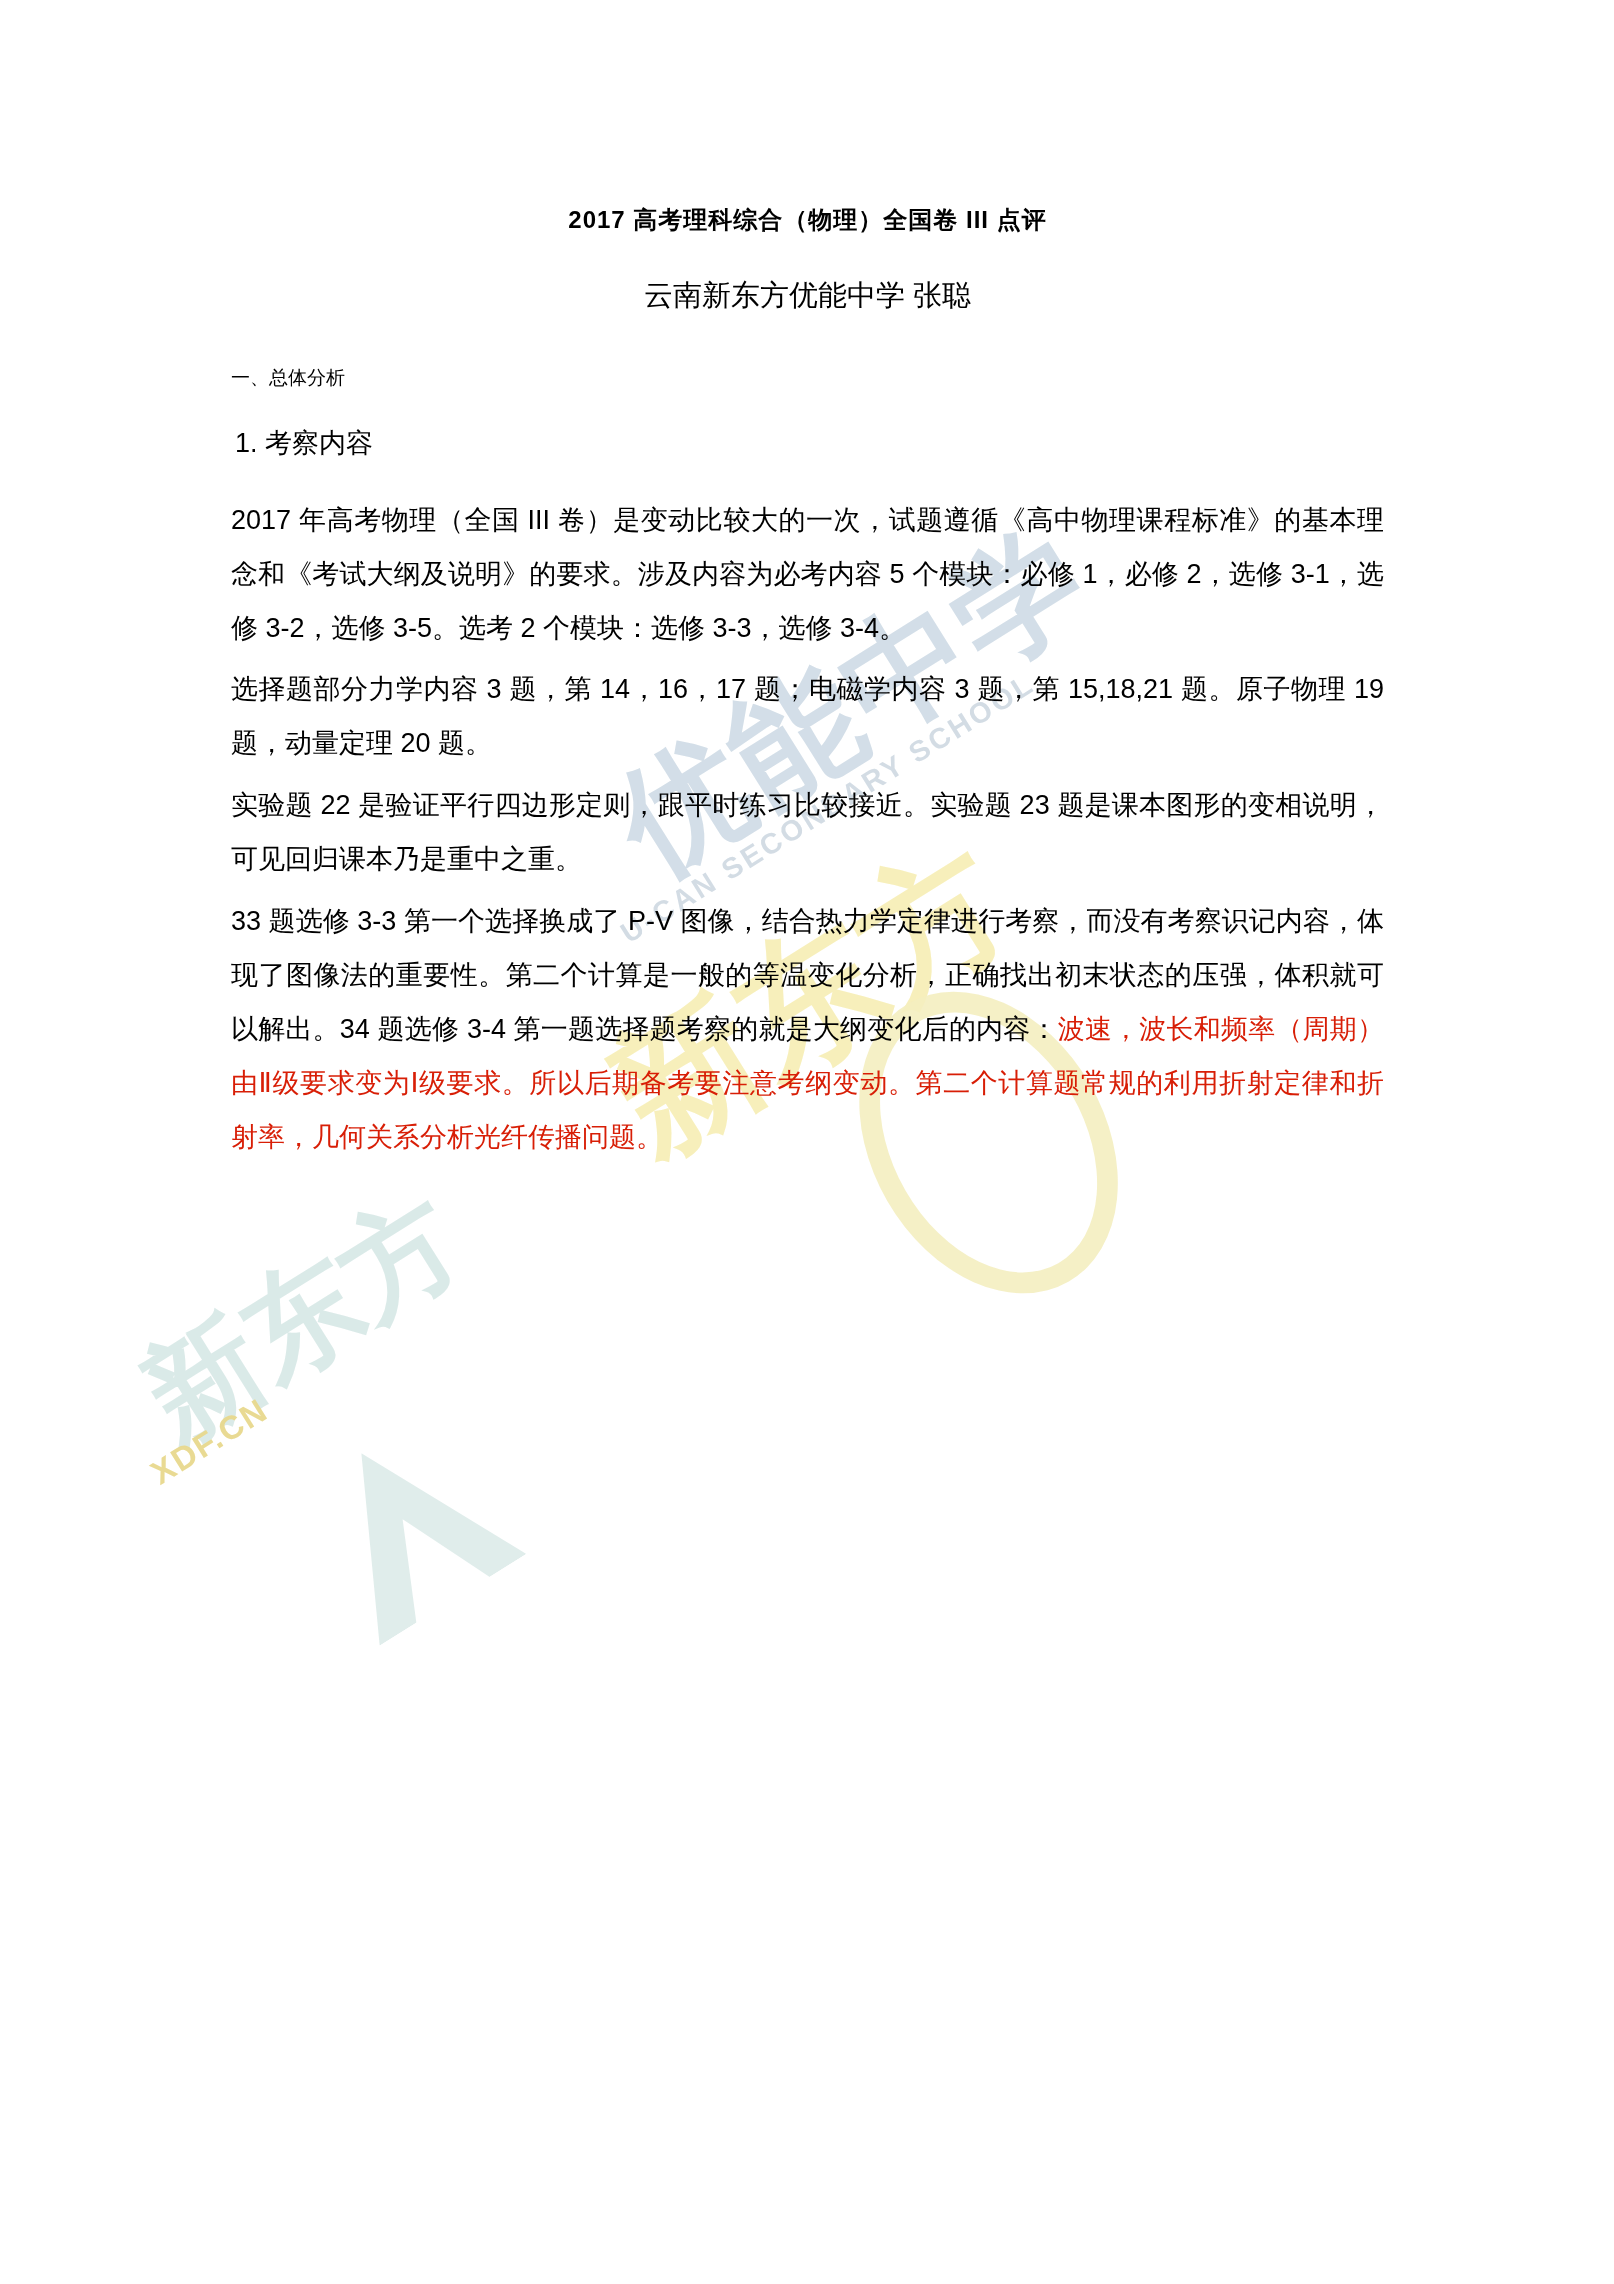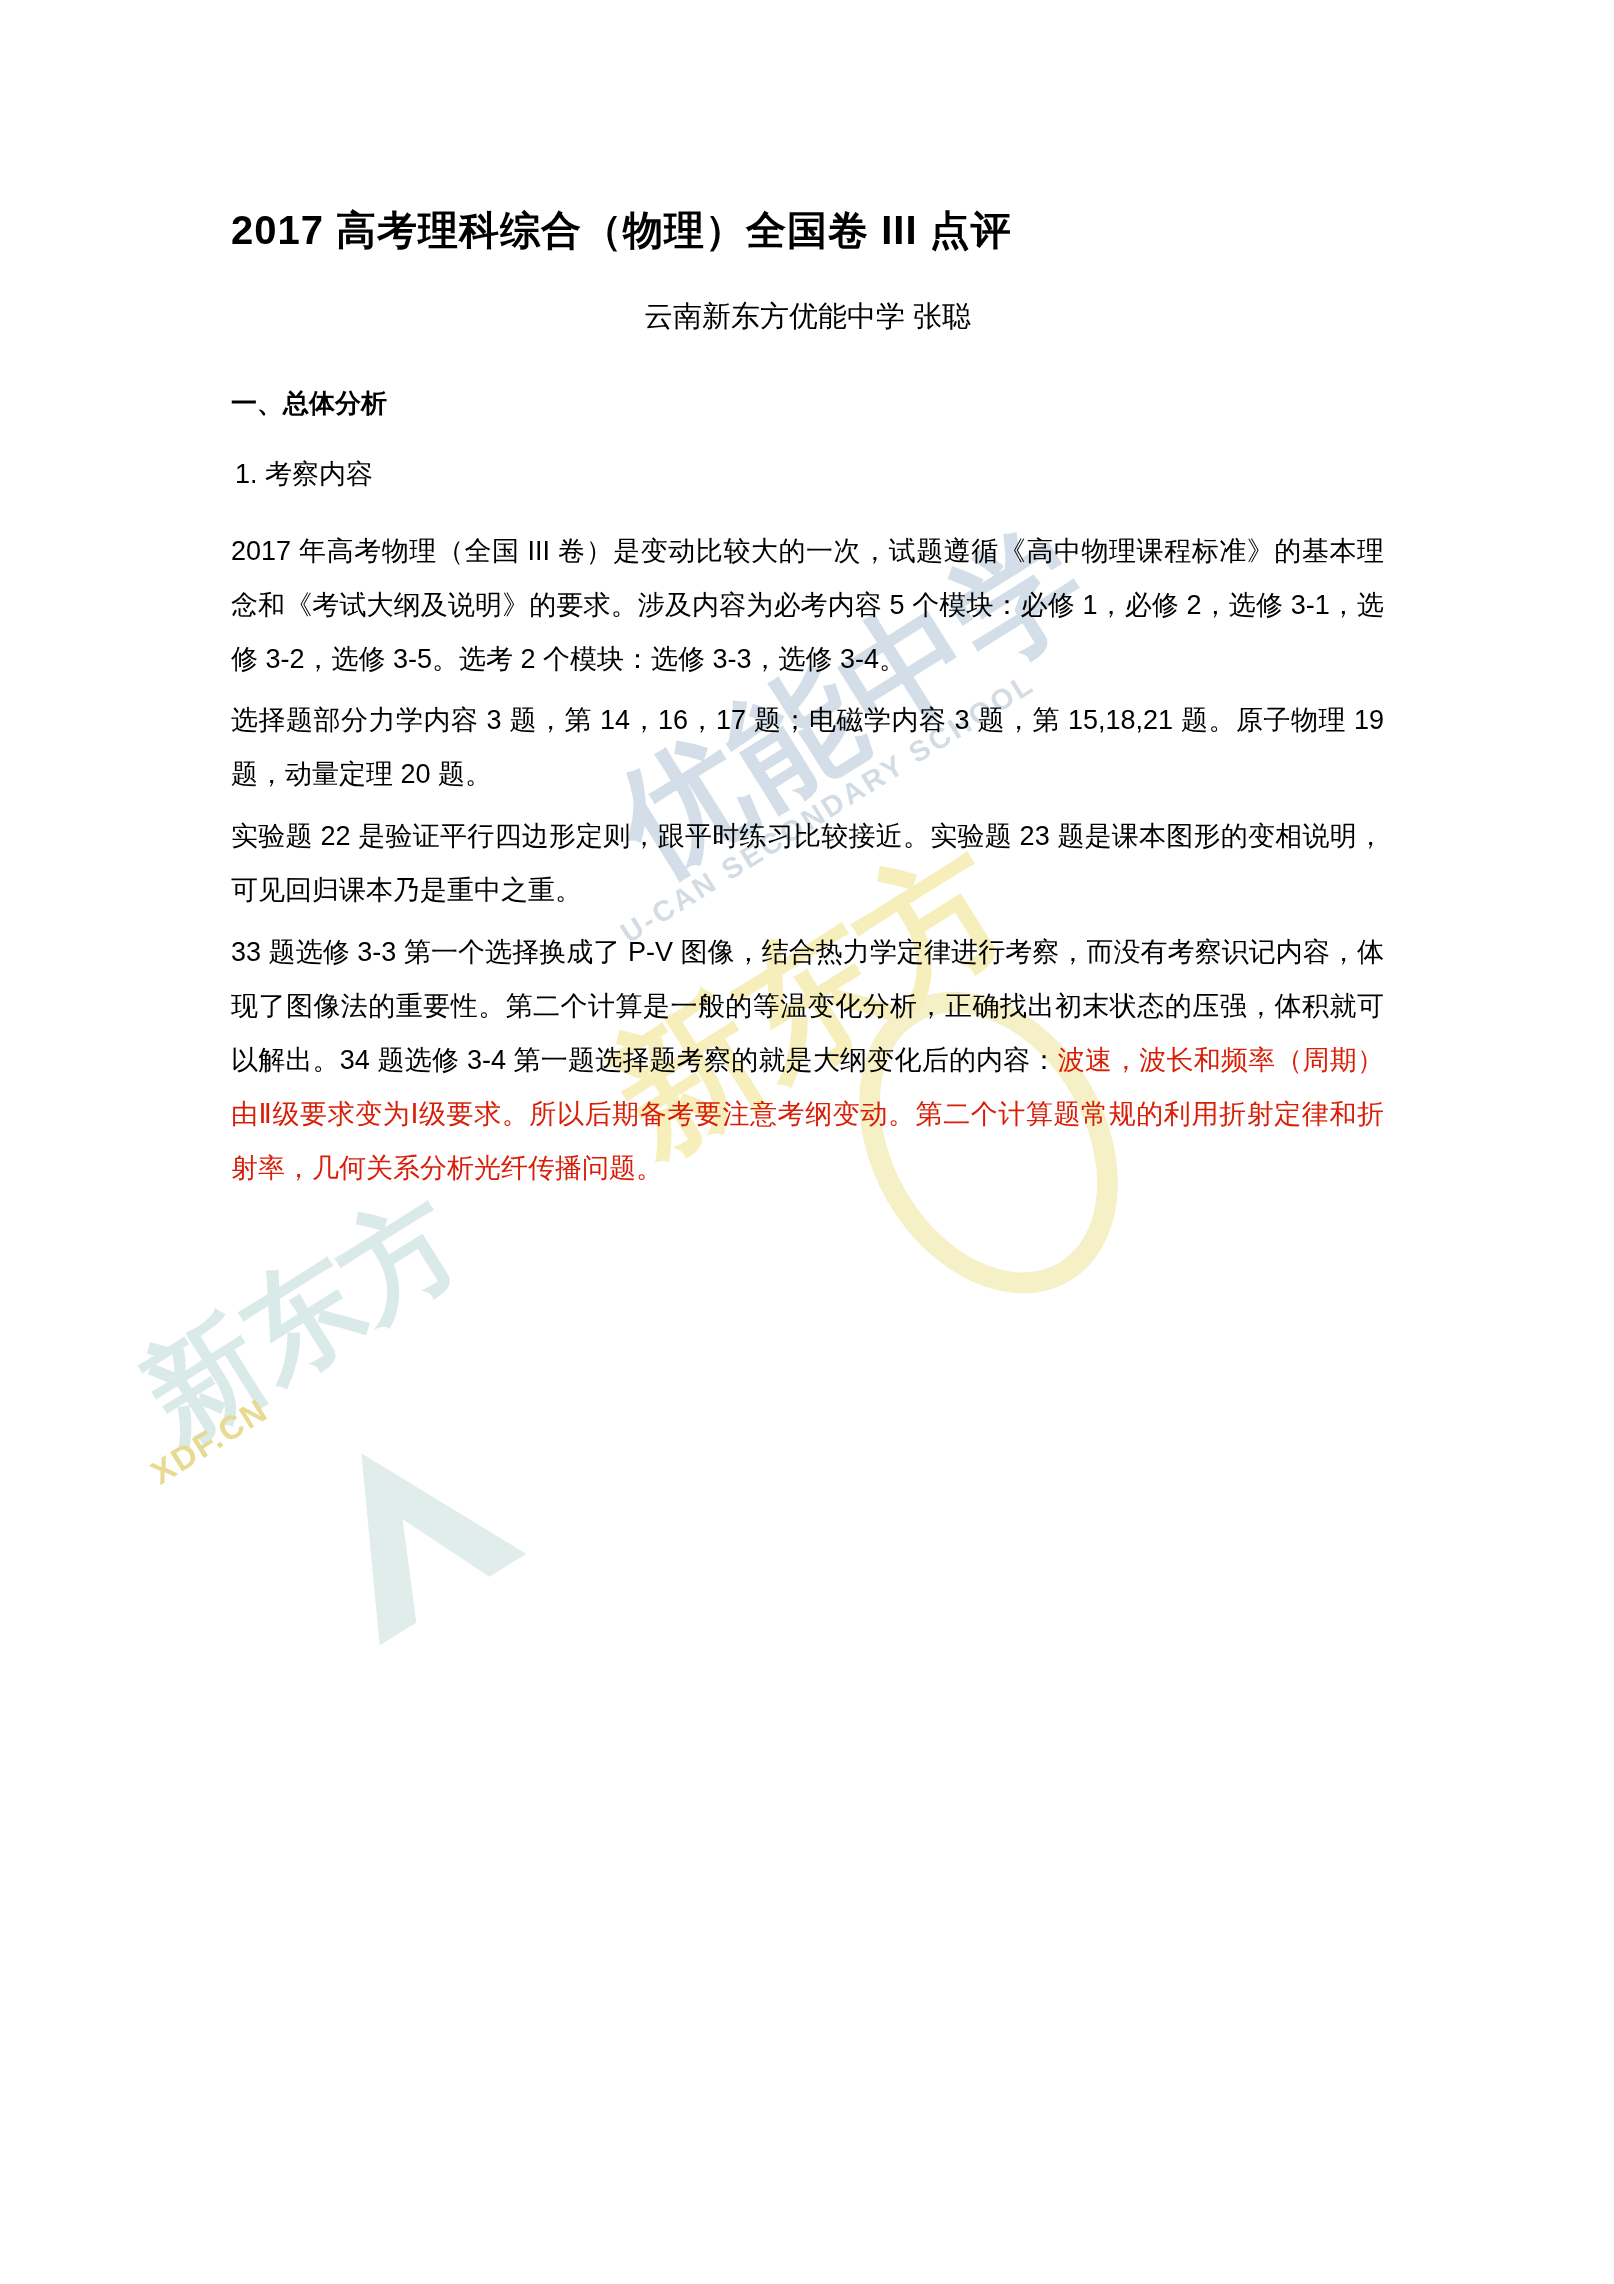--- a/index.html
+++ b/index.html
@@ -107,39 +107,39 @@
 
   
   .content {
     position: relative;
     z-index: 2;
     padding: 0 231px 0 231px;
   }
   .doc-title {
     margin: 0;
     padding-top: 204px;
-    text-align: left;
-    font-size: 40px;
+    text-align: center;
+    font-size: 24px;
     font-weight: bold;
     letter-spacing: 1px;
     line-height: 1.3;
   }
   .doc-subtitle {
     margin: 7px;
     padding-top: 35px;
     text-align: center;
     font-size: 29px;
     font-weight: normal;
     line-height: 1.3;
   }
   .section-heading {
     margin: 0;
     padding-top: 42px;
-    font-size: 26px;
-    font-weight: bold;
+    font-size: 19px;
+    font-weight: normal;
     line-height: 1.45;
   }
   .sub-heading {
     margin: 4px;
     padding-top: 29px;
     font-size: 27px;
     font-weight: normal;
     line-height: 1.45;
   }
   .body-par {

